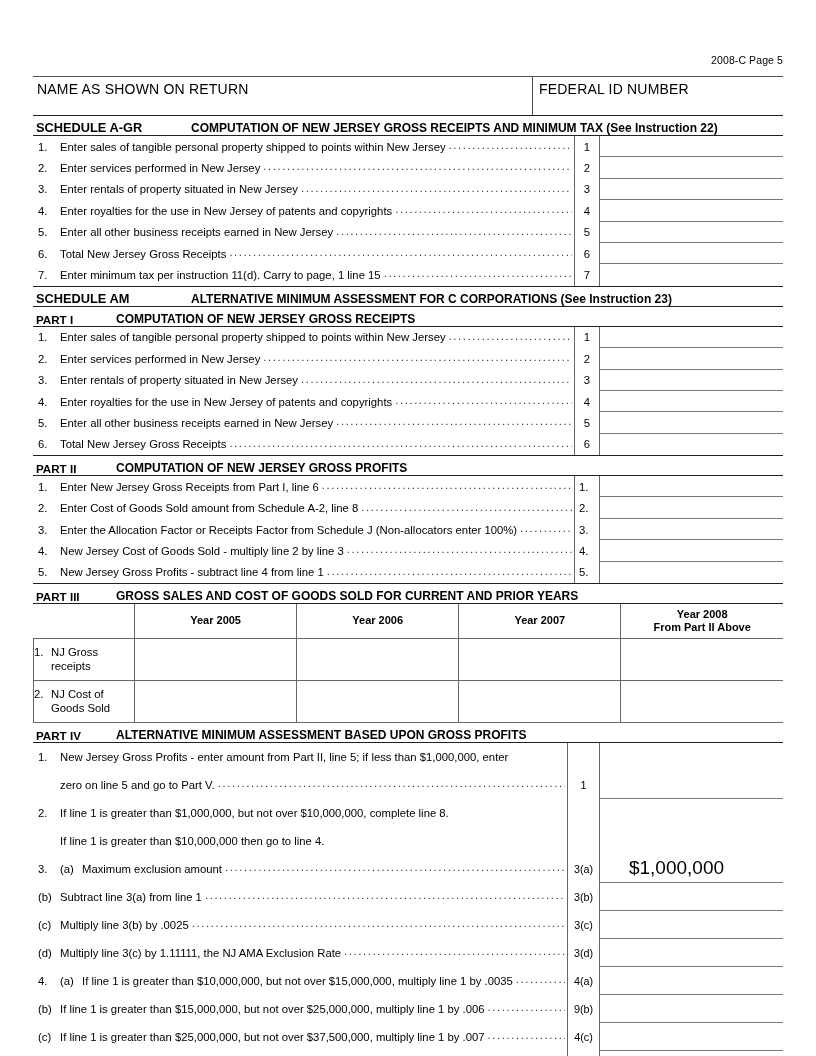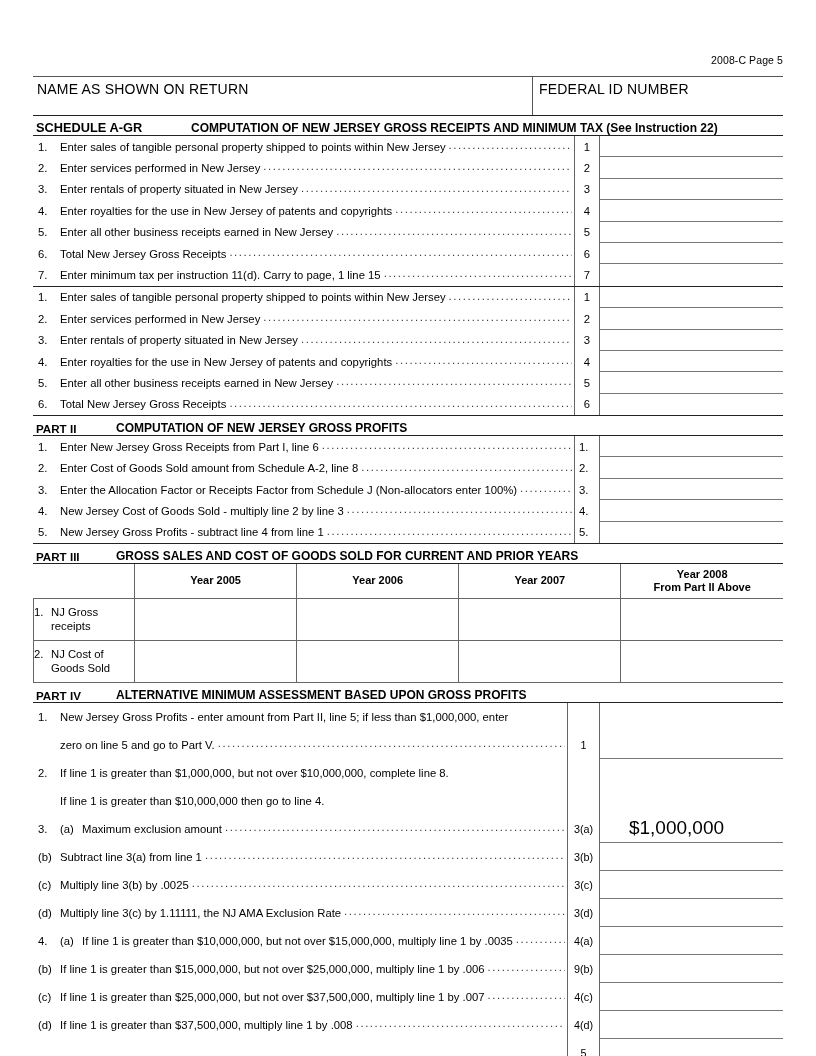--- a/index.html
+++ b/index.html
@@ -291,21 +291,29 @@
         <div class="desc">
           <span class="lineno">7.</span>
           <span class="ltxt">Enter minimum tax per instruction 11(d).  Carry to page, 1 line 15</span>
           <span class="leader">...............................................................................................................</span>
         </div>
         <div class="num">7</div>
         <div class="amt noline"></div>
       </div>
     </div>
 
-
+    <div class="banner sched">
+      <span class="b-left">SCHEDULE AM</span>
+      <span class="b-right">ALTERNATIVE MINIMUM ASSESSMENT FOR C CORPORATIONS (See Instruction 23)</span>
+    </div>
+
+    <div class="banner part">
+      <span class="b-left">PART I</span>
+      <span class="b-right">COMPUTATION OF NEW JERSEY GROSS RECEIPTS</span>
+    </div>
 
     <div class="rows">
       <div class="row">
         <div class="desc">
           <span class="lineno">1.</span>
           <span class="ltxt">Enter sales of tangible personal property shipped to points within New Jersey</span>
           <span class="leader">...............................................................................................................</span>
         </div>
         <div class="num">1</div>
         <div class="amt"></div>

